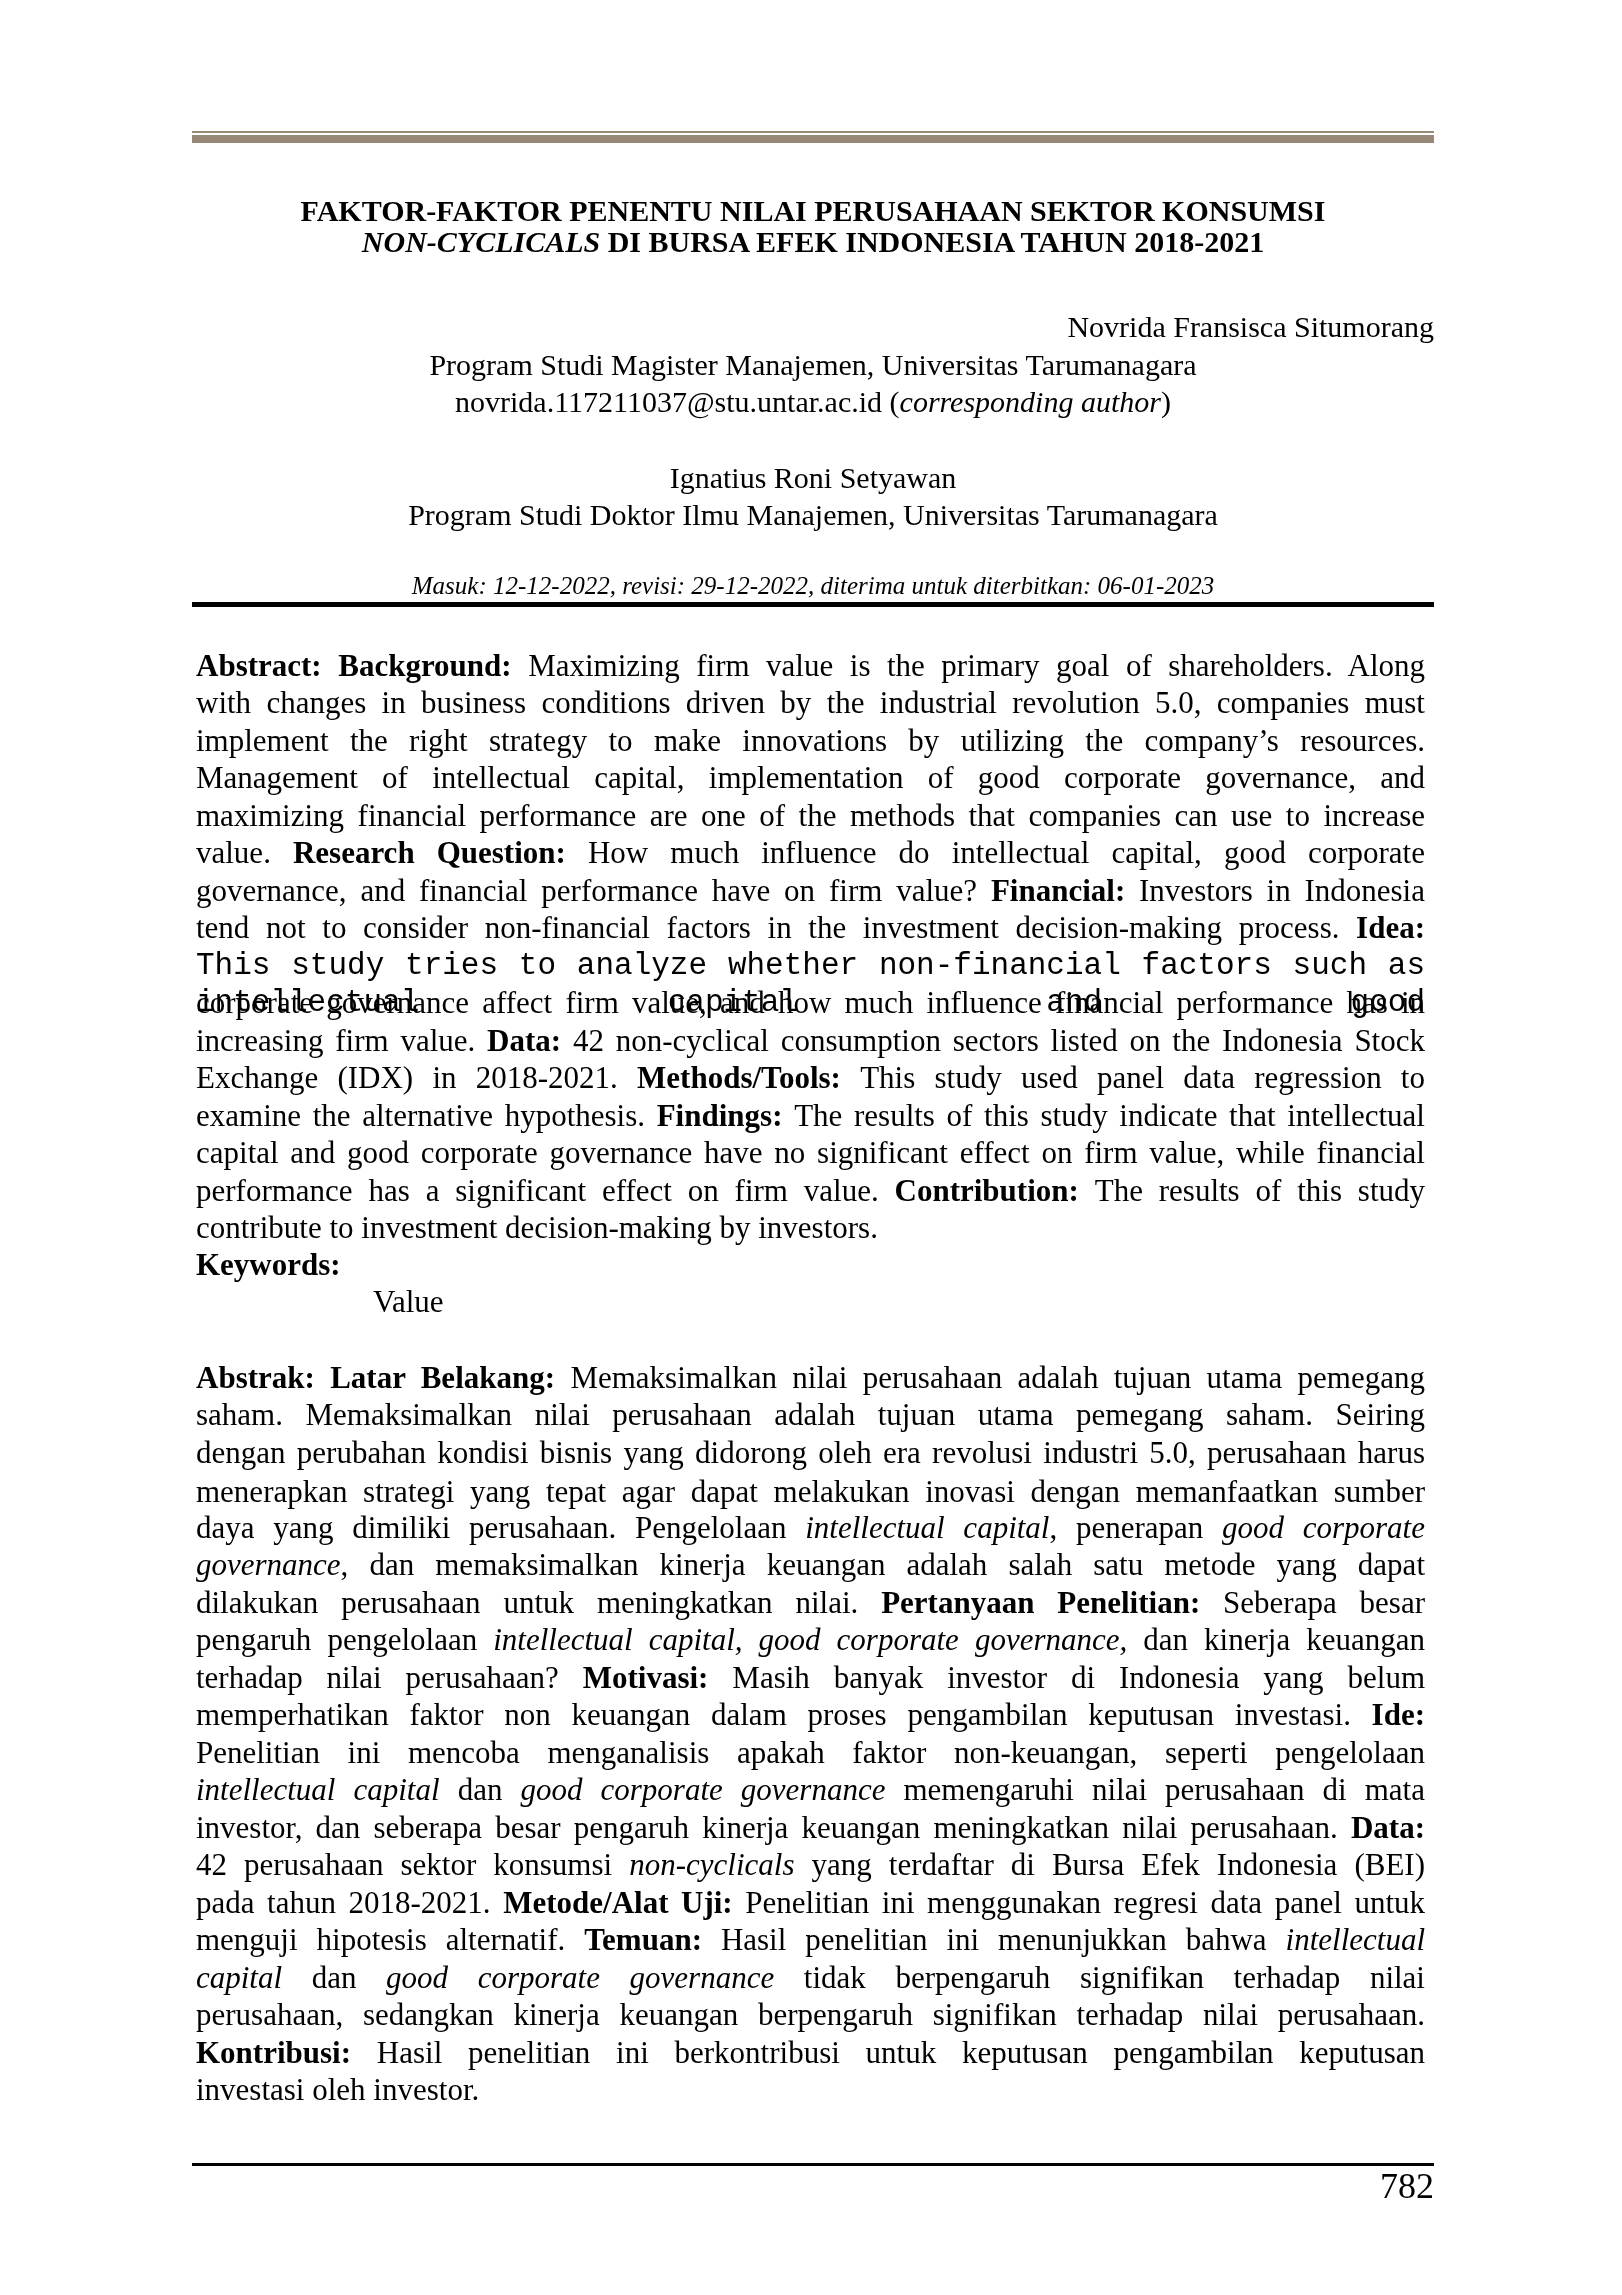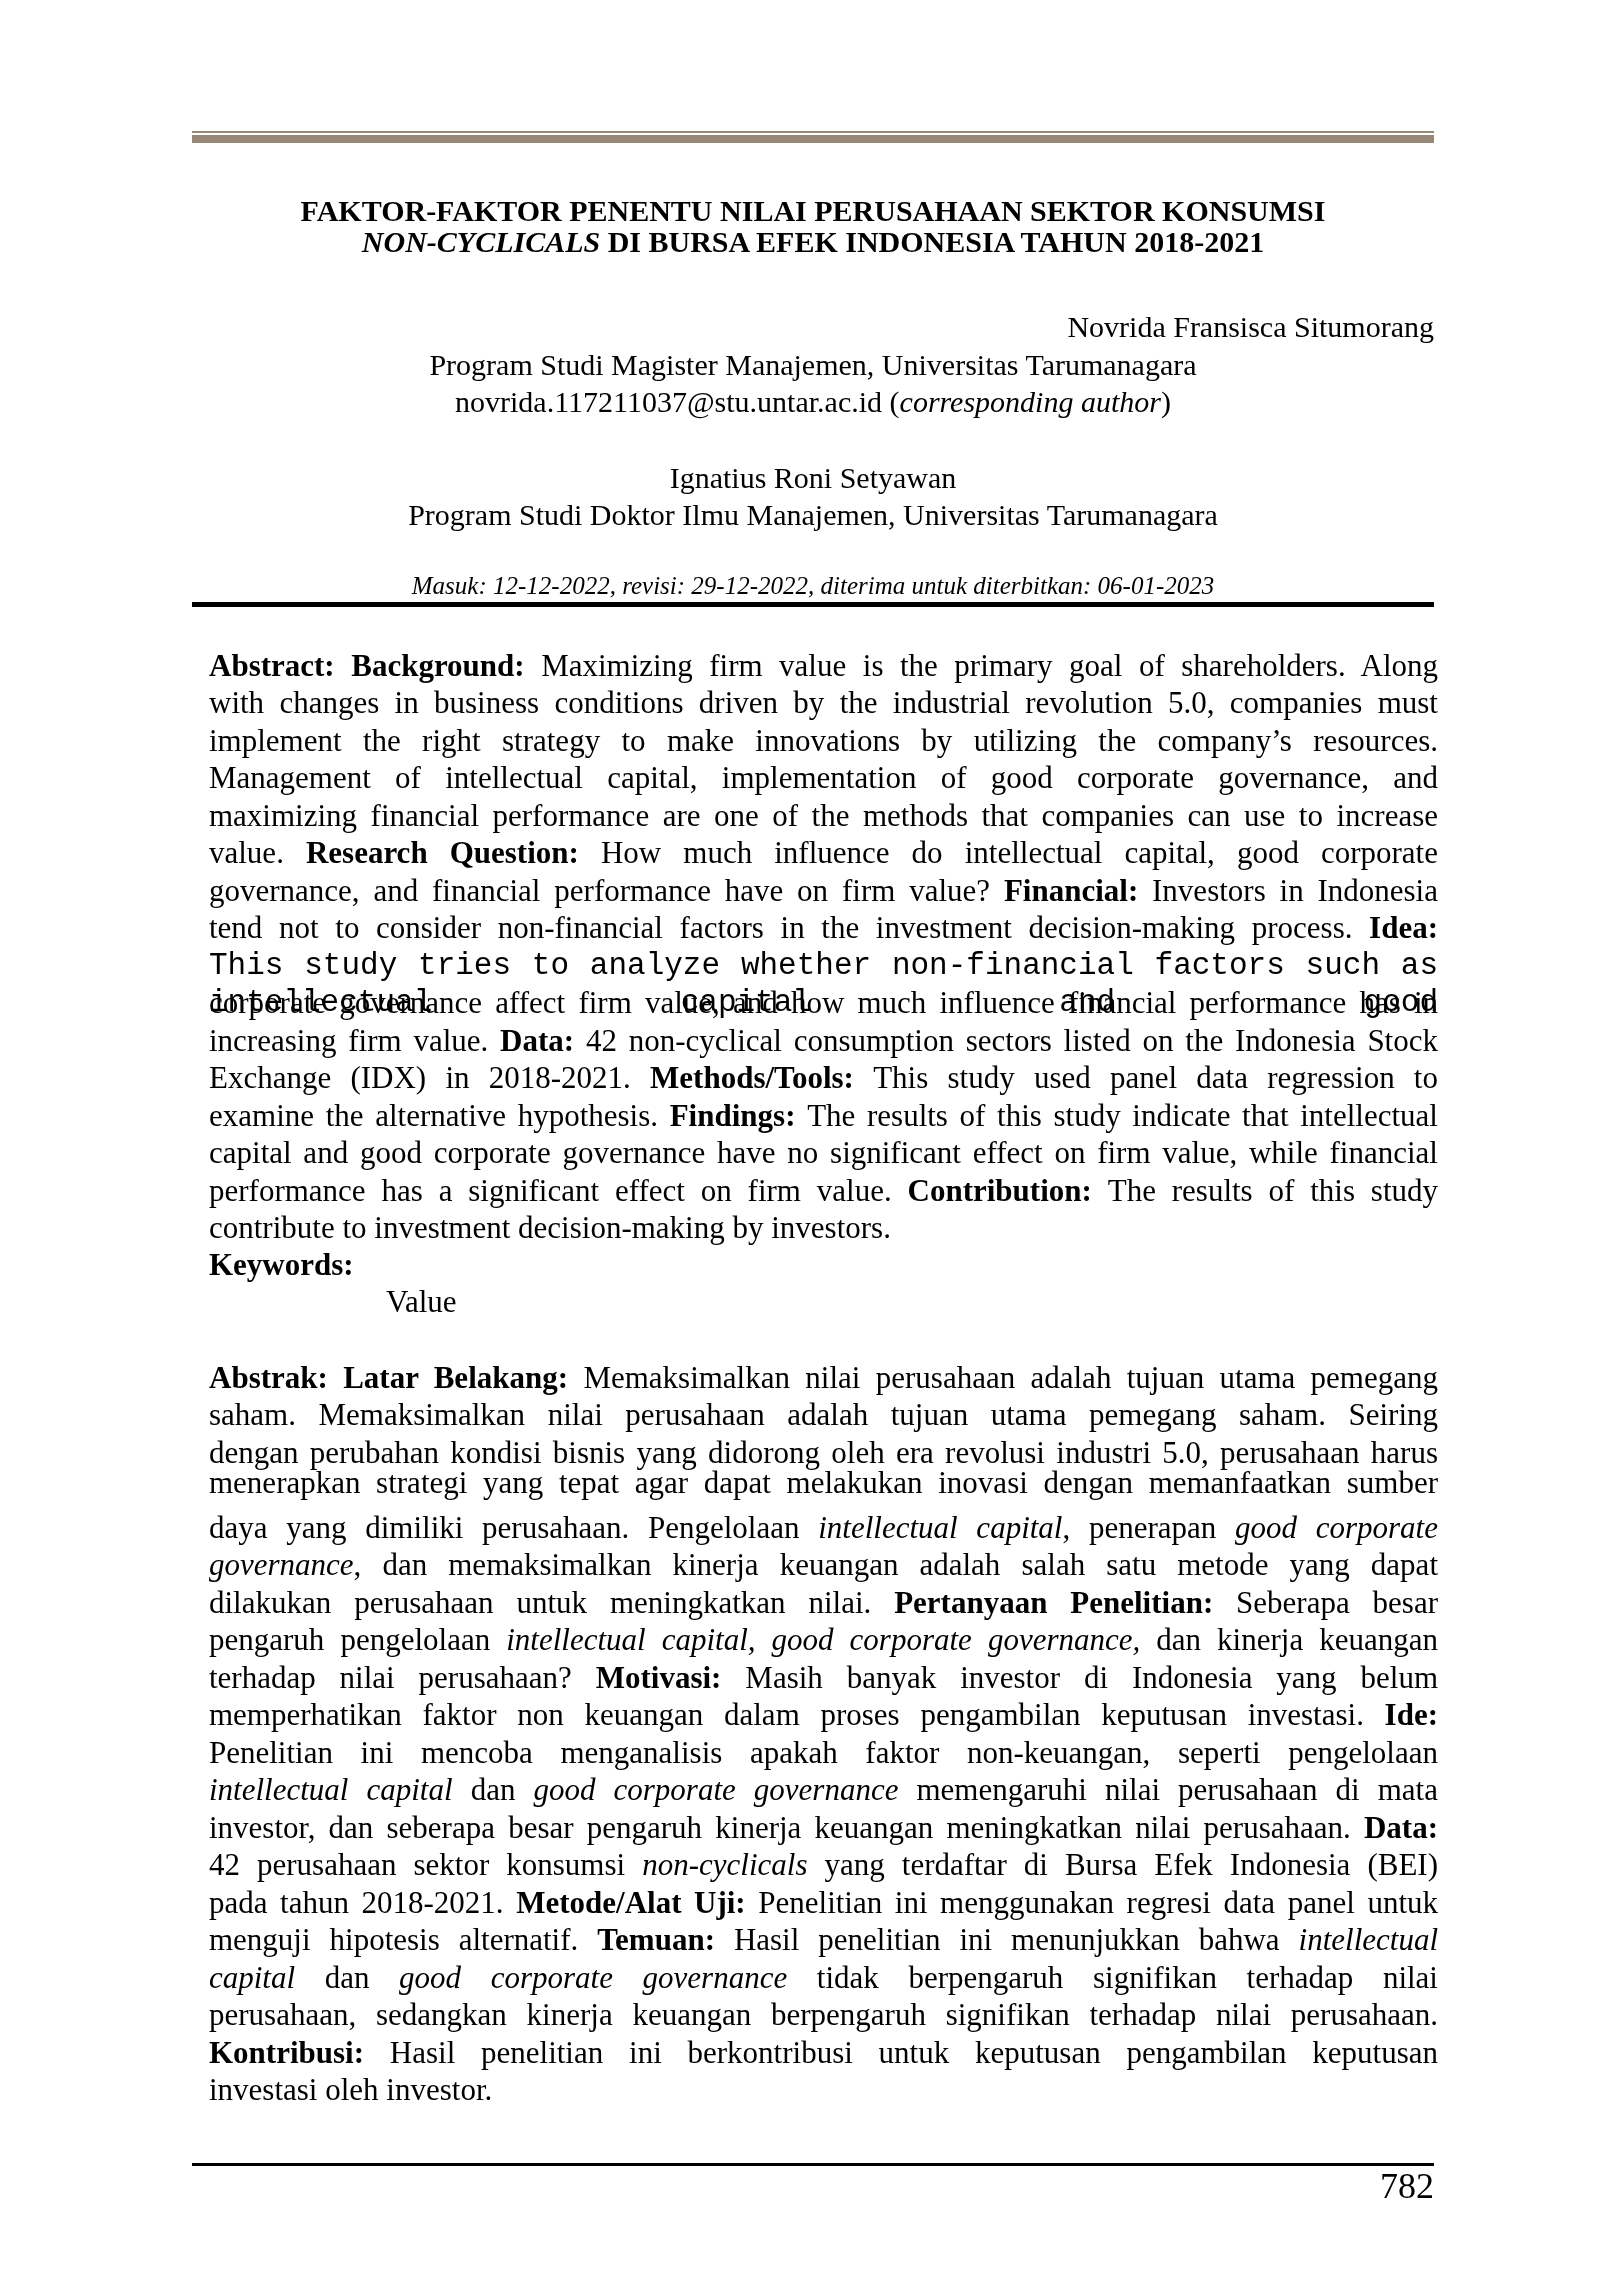--- a/index.html
+++ b/index.html
@@ -7,21 +7,21 @@
          font-family: "Liberation Serif", "DejaVu Serif", serif; color: #000; }
   .rule-thin { position: absolute; left: 192px; width: 1242px; top: 131px; height: 2px; background: #988878; }
   .rule-thick { position: absolute; left: 192px; width: 1242px; top: 135px; height: 7.9px; background: #988878; }
   .title { position: absolute; left: 192px; width: 1242px; text-align: center; font-weight: bold; font-size: 30px; line-height: 31px; }
   .title .l1 { position: absolute; left: 0; right: 0; top: 195px; }
   .title .l2 { position: absolute; left: 0; right: 0; top: 226px; }
   .ctr { position: absolute; left: 192px; width: 1242px; text-align: center; font-size: 30px; line-height: 37px; white-space: nowrap; }
   .dates { position: absolute; left: 192px; width: 1242px; text-align: center; font-size: 25px; font-style: italic; top: 571px; line-height: 29px; }
   .rule-black { position: absolute; left: 192px; width: 1242px; top: 602px; height: 4.6px; background: #000; }
   .para { position: absolute; left: 196px; width: 1229px; font-size: 31px; }
-  .line { position: absolute; left: 0; width: 1229px; height: 37px; line-height: 37px; white-space: nowrap; margin-left: 13px; }
+  .line { position: absolute; left: 0; width: 1229px; height: 37px; line-height: 37px; white-space: nowrap; }
   .line.j { text-align: justify; text-align-last: justify; white-space: normal; }
   .line.l { text-align: left; }
   b { font-weight: bold; }
   i { font-style: italic; }
   .kw-label { position: absolute; left: 0; font-weight: bold; }
   .kw-value { position: absolute; left: 177px; width: 1052px; }
   .footer-rule { position: absolute; left: 192px; width: 1242px; top: 2163px; height: 2.6px; background: #000; }
   .page-num { position: absolute; left: 192px; width: 1242px; text-align: right; top: 2171px; font-size: 36px; line-height: 30px; }
 </style>
 </head>
@@ -70,21 +70,21 @@
   </div>
   <div class="line l" style="top:37px;">
     <span class="kw-value">Value</span>
   </div>
 </div>
 
 <div class="para" id="abs-id" style="top:1359px;">
     <div class="line j" style="top: 0px;"><b>Abstrak: Latar Belakang: </b><span>Memaksimalkan nilai perusahaan adalah tujuan utama pemegang</span></div>
     <div class="line j" style="top: 37px;"><span>saham. Memaksimalkan nilai perusahaan adalah tujuan utama pemegang saham. Seiring</span></div>
     <div class="line j" style="top: 75px;"><span>dengan perubahan kondisi bisnis yang didorong oleh era revolusi industri 5.0, perusahaan harus</span></div>
-    <div class="line j" style="top: 105px;"><span>menerapkan strategi yang tepat agar dapat melakukan inovasi dengan memanfaatkan sumber</span></div>
+    <div class="line j" style="top: 114px;"><span>menerapkan strategi yang tepat agar dapat melakukan inovasi dengan memanfaatkan sumber</span></div>
     <div class="line j" style="top: 150px;"><span>daya yang dimiliki perusahaan. Pengelolaan </span><i>intellectual capital</i><span>, penerapan </span><i>good corporate</i></div>
     <div class="line j" style="top: 187px;"><i>governance</i><span>, dan memaksimalkan kinerja keuangan adalah salah satu metode yang dapat</span></div>
     <div class="line j" style="top: 225px;"><span>dilakukan perusahaan untuk meningkatkan nilai. </span><b>Pertanyaan Penelitian: </b><span>Seberapa besar</span></div>
     <div class="line j" style="top: 262px;"><span>pengaruh pengelolaan </span><i>intellectual capital, good corporate governance,</i><span> dan kinerja keuangan</span></div>
     <div class="line j" style="top: 300px;"><span>terhadap nilai perusahaan? </span><b>Motivasi: </b><span>Masih banyak investor di Indonesia yang belum</span></div>
     <div class="line j" style="top: 337px;"><span>memperhatikan faktor non keuangan dalam proses pengambilan keputusan investasi. </span><b>Ide:</b></div>
     <div class="line j" style="top: 375px;"><span>Penelitian ini mencoba menganalisis apakah faktor non-keuangan, seperti pengelolaan</span></div>
     <div class="line j" style="top: 412px;"><i>intellectual capital</i><span> dan </span><i>good corporate governance</i><span> memengaruhi nilai perusahaan di mata</span></div>
     <div class="line j" style="top: 450px;"><span>investor, dan seberapa besar pengaruh kinerja keuangan meningkatkan nilai perusahaan. </span><b>Data:</b></div>
     <div class="line j" style="top: 487px;"><span>42 perusahaan sektor konsumsi </span><i>non-cyclicals</i><span> yang terdaftar di Bursa Efek Indonesia (BEI)</span></div>

